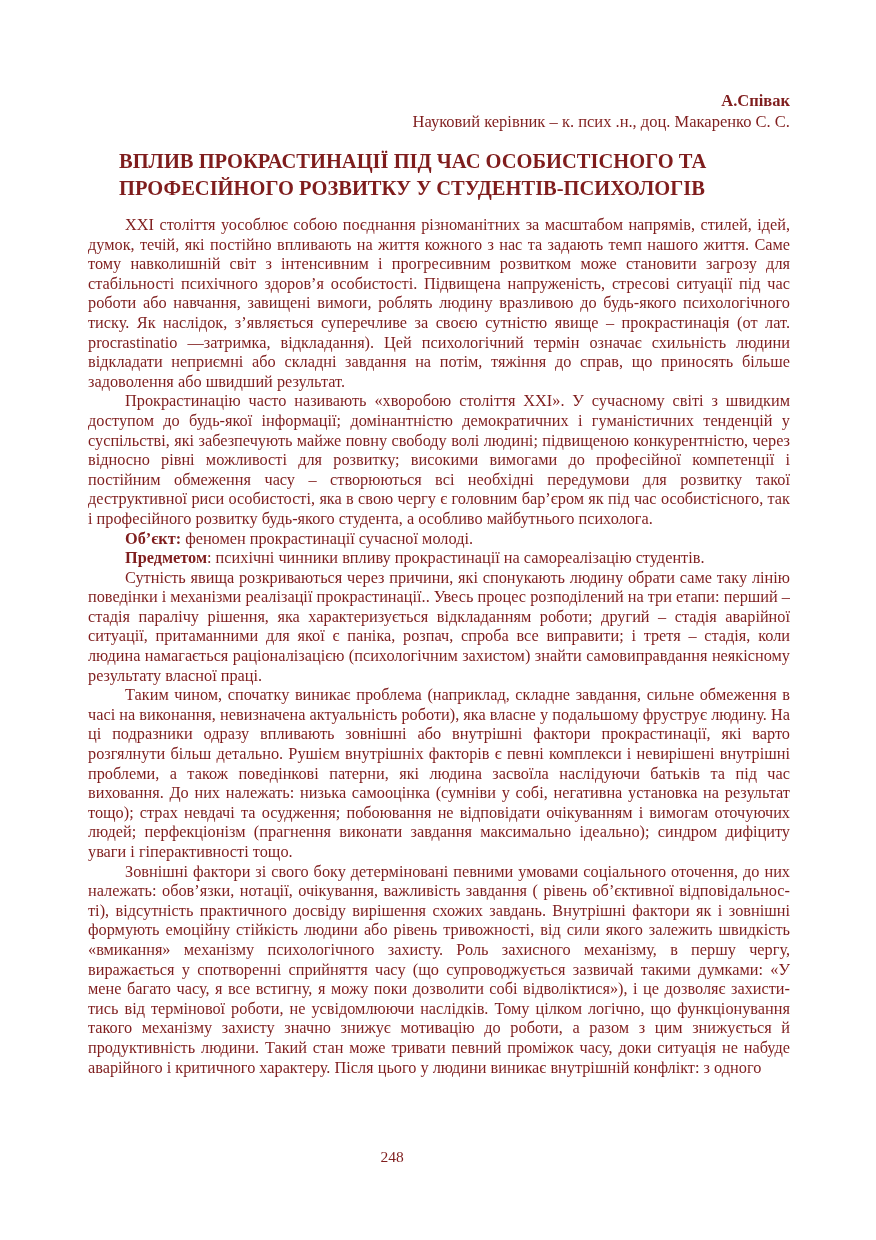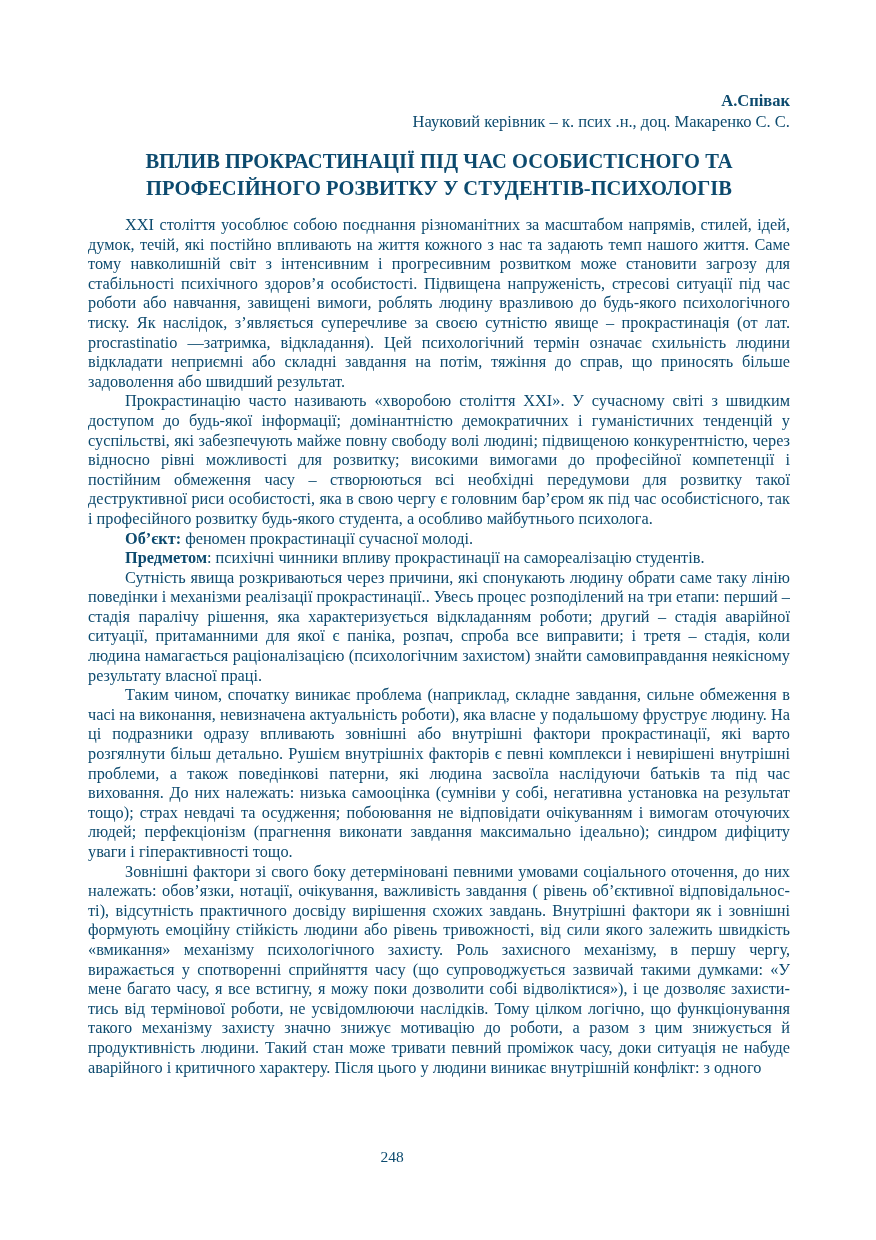--- a/index.html
+++ b/index.html
@@ -7,37 +7,37 @@
     padding: 0;
     background: #ffffff;
   }
   .page {
     position: relative;
     width: 876px;
     height: 1240px;
     background: #ffffff;
     overflow: hidden;
     font-family: "Liberation Serif", "DejaVu Serif", serif;
-    color: #0c4a6e;
+    color: #7f1d1d;
     box-sizing: border-box;
     padding: 90px 86px 0 88px;
   }
   .byline-block {
     text-align: right;
     font-size: 16.5px;
     line-height: 21px;
   }
   .author {
     font-weight: bold;
   }
   .supervisor {
   }
   .paper-title {
     margin: 16px auto 0 auto;
-    text-align: center;
+    text-align: left;
     font-weight: bold;
     font-size: 20.5px;
     line-height: 27px;
     max-width: 640px;
   }
   .body-text {
     margin-top: 13px;
     font-size: 16.3px;
     line-height: 19.6px;
     text-align: justify;

